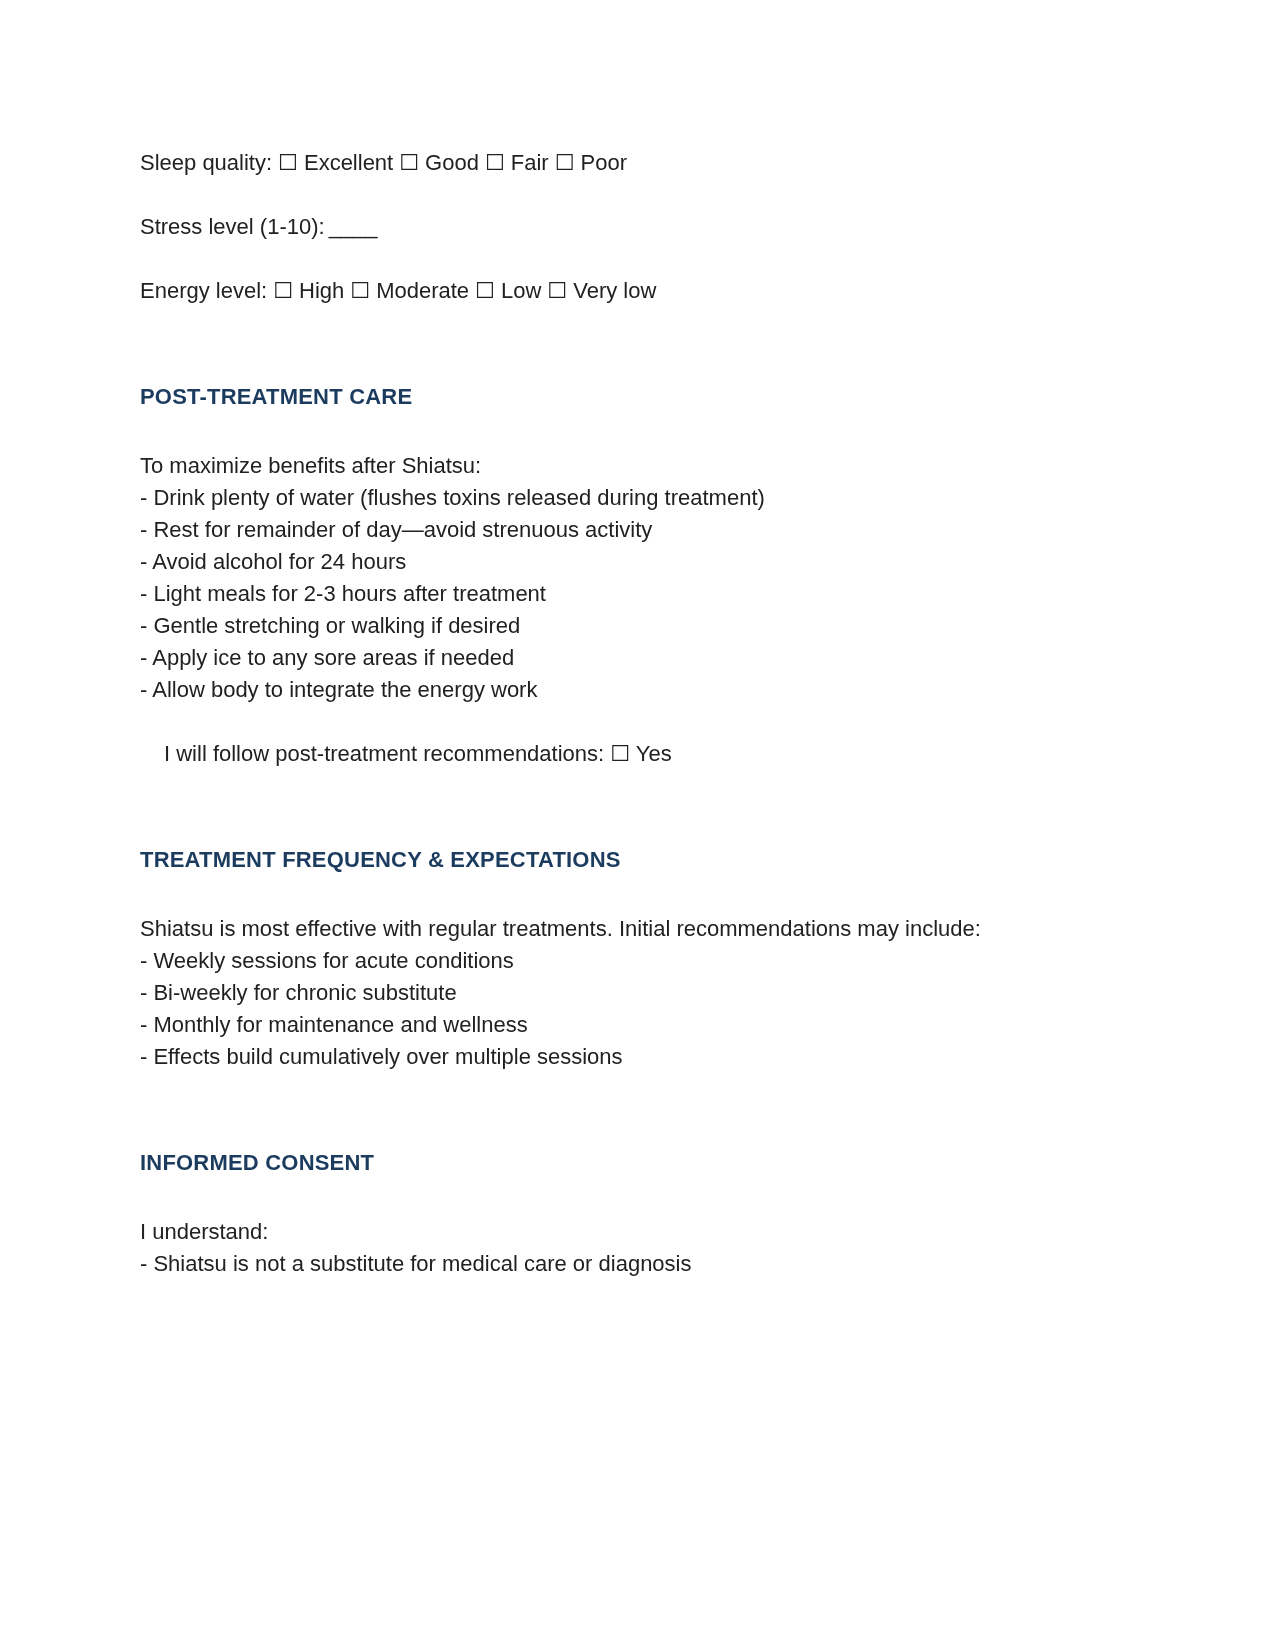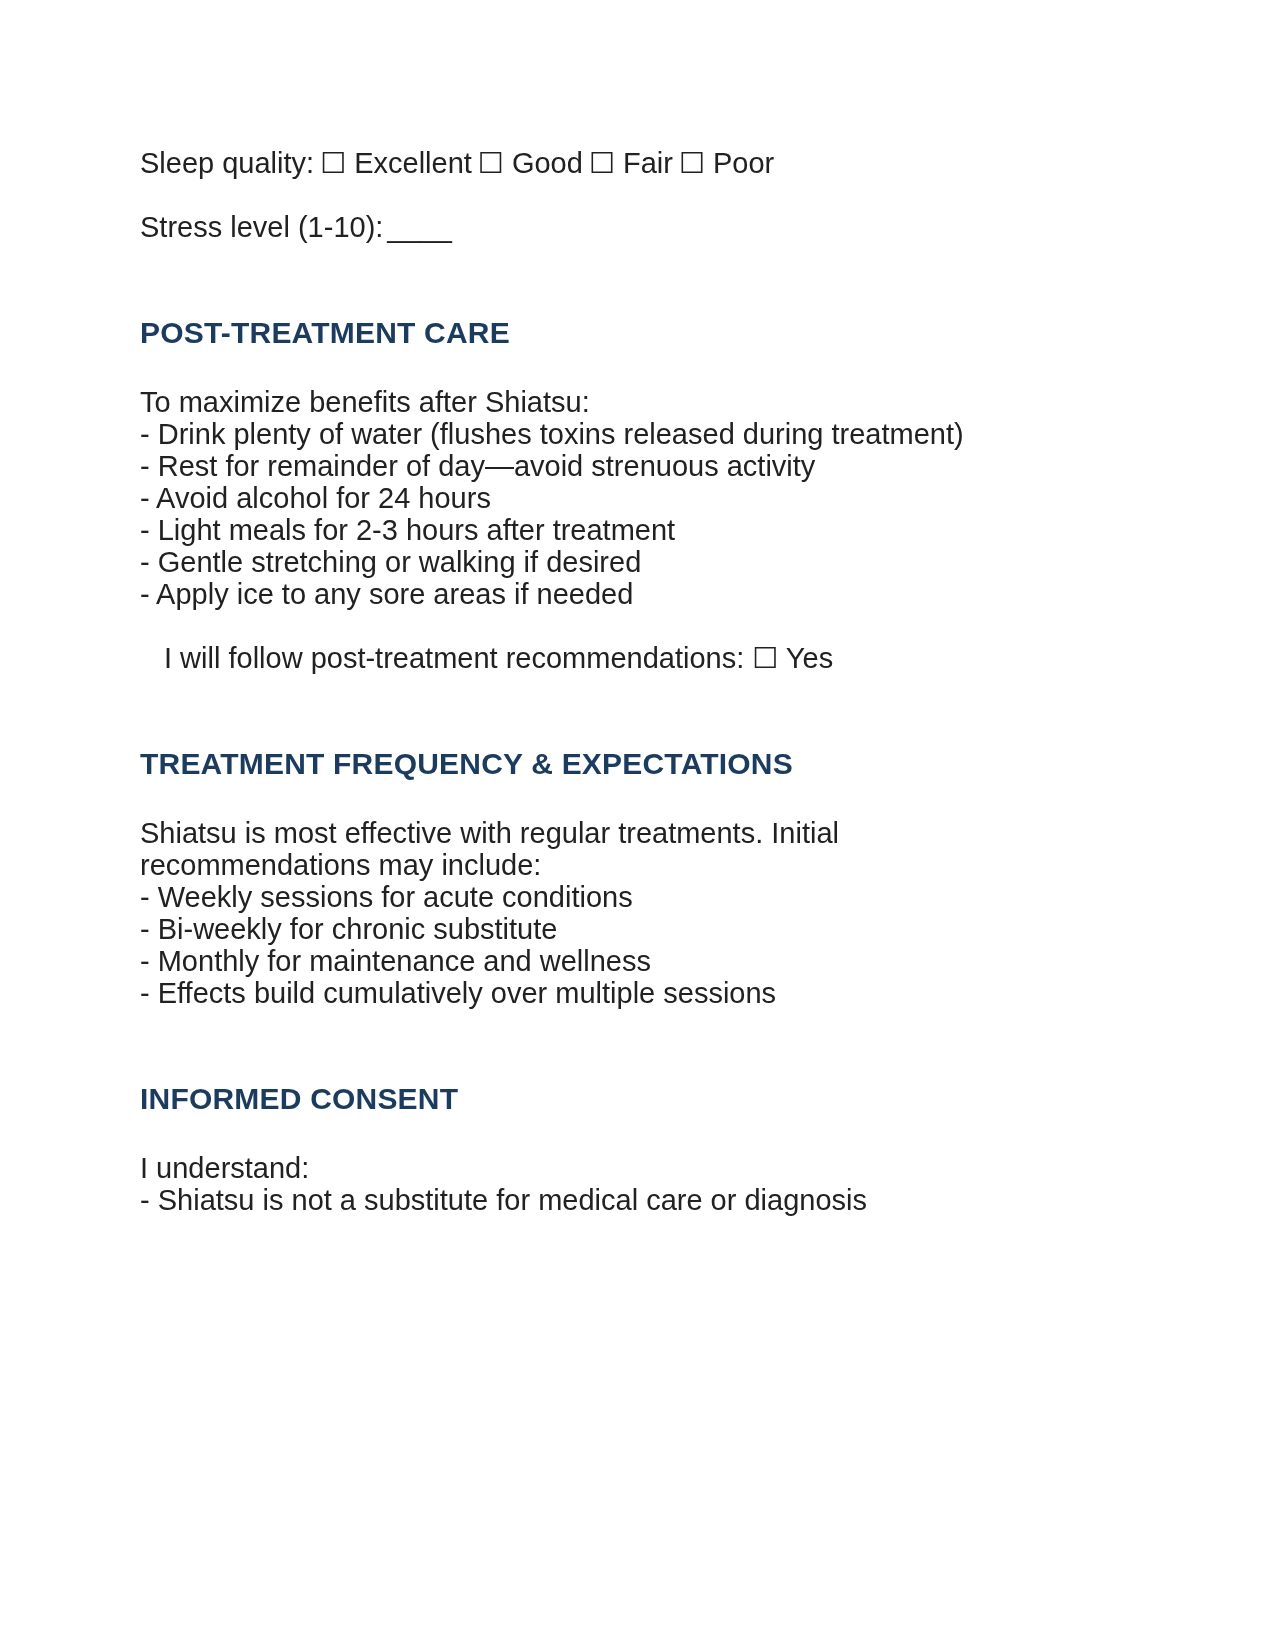--- a/index.html
+++ b/index.html
@@ -7,24 +7,24 @@
   .page {
     position:relative;
     width:1275px; height:1650px;
     background:var(--bg,#ffffff);
     padding:147px 140px 0 140px;
     font-family:"Liberation Sans","DejaVu Sans",sans-serif;
     color:var(--body,#212121);
     overflow:hidden;
   }
   .content { width:910px; }
-  .line { font-size:29px; line-height:32px; font-weight:400; }
+  .line { font-size:22px; line-height:32px; font-weight:400; }
   .q { margin-bottom:32px; }
   h2.section-title {
-    font-size:30px; line-height:40px; font-weight:700;
+    font-size:22px; line-height:40px; font-weight:700;
     color:var(--heading,#1b3b5f);
     margin-top:70px; margin-bottom:33px;
     letter-spacing:0.2px;
     font-family:"Liberation Sans","DejaVu Sans",sans-serif;
   }
   .confirm { margin-top:32px;margin-left:24px; }
   .cb { font-family:"DejaVu Sans",sans-serif; }
   .opts .opt { margin-left:6px; }
   .blank { margin-left:4px;margin-top:33px; }
 </style>
@@ -33,32 +33,34 @@
 
 <div class="page" style="--heading: #1b3b5f; --body: #212121; --bg: #ffffff;">
   <div class="content">
 
     <div>
       <p class="line q"><span>Sleep quality:</span><span class="opts"><span class="opt"><span class="cb">☐</span> <span>Excellent</span></span><span class="opt"><span class="cb">☐</span> <span>Good</span></span><span class="opt"><span class="cb">☐</span> <span>Fair</span></span><span class="opt"><span class="cb">☐</span> <span>Poor</span></span></span></p>
 
       <p class="line q"><span>Stress level (1-10):</span><span class="blank">____</span></p>
 
 
+      <p class="line q"><span>Energy level:</span><span class="opts"><span class="opt"><span class="cb">☐</span> <span>High</span></span><span class="opt"><span class="cb">☐</span> <span>Moderate</span></span><span class="opt"><span class="cb">☐</span> <span>Low</span></span><span class="opt"><span class="cb">☐</span> <span>Very low</span></span></span></p>
     </div>
 
     <section>
       <h2 class="section-title">POST-TREATMENT CARE</h2>
       <p class="line">To maximize benefits after Shiatsu:</p>
       <div>
           <p class="line">- Drink plenty of water (flushes toxins released during treatment)</p>
           <p class="line">- Rest for remainder of day—avoid strenuous activity</p>
           <p class="line">- Avoid alcohol for 24 hours</p>
           <p class="line">- Light meals for 2-3 hours after treatment</p>
           <p class="line">- Gentle stretching or walking if desired</p>
           <p class="line">- Apply ice to any sore areas if needed</p>
+          <p class="line">- Allow body to integrate the energy work</p>
         </div>
       <p class="line confirm">
         <span>I will follow post-treatment recommendations:</span>
         <span class="cb">☐</span>
         <span>Yes</span>
       </p>
     </section>
 
     <section>
       <h2 class="section-title">TREATMENT FREQUENCY &amp; EXPECTATIONS</h2>

